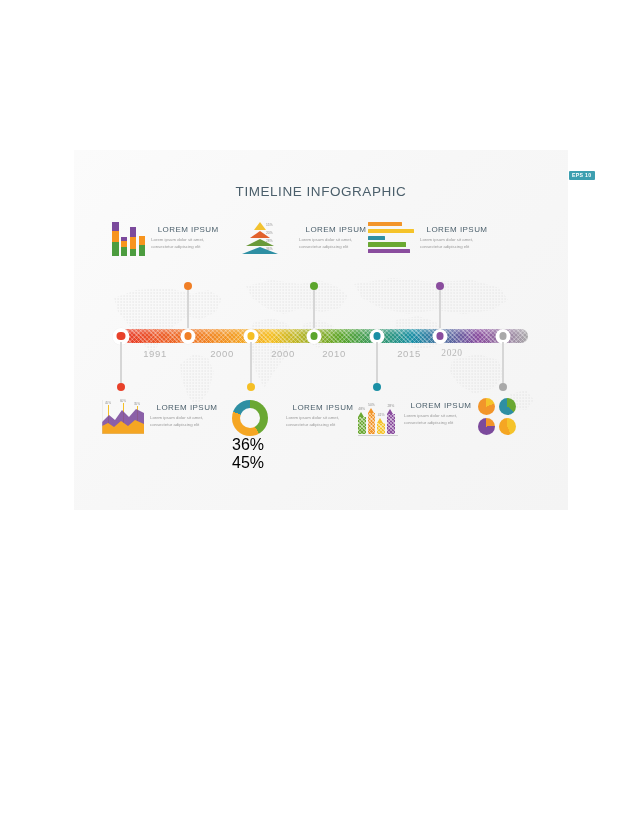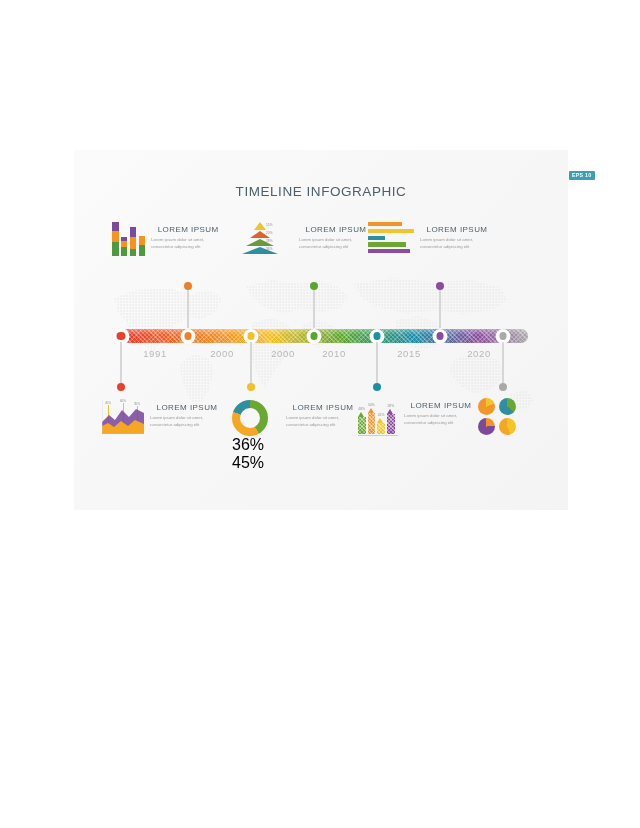--- a/index.html
+++ b/index.html
@@ -368,21 +368,21 @@
     </div>
   <div class="node" style="left:429px;">
       <i style="background:#a9a9a9"></i>
     </div>
 
   <div class="year" style="left:81px;">1991</div>
   <div class="year" style="left:148px;">2000</div>
   <div class="year" style="left:209px;">2000</div>
   <div class="year" style="left:260px;">2010</div>
   <div class="year" style="left:335px;">2015</div>
-  <div class="year" style="left:405px;">2020</div>
+  <div class="year" style="left:378px;font-family:Liberation Serif, serif;">2020</div>
 
   <div class="stem" style="left:47px; top:192px; height:45px;"></div>
   <div class="stem-dot" style="left:47px; top:237px; background:#e8412a;"></div>
 
   <div class="stem" style="left:177px; top:192px; height:45px;"></div>
   <div class="stem-dot" style="left:177px; top:237px; background:#f5bf25;"></div>
 
   <div class="stem" style="left:303px; top:192px; height:45px;"></div>
   <div class="stem-dot" style="left:303px; top:237px; background:#1a8fa5;"></div>
 

